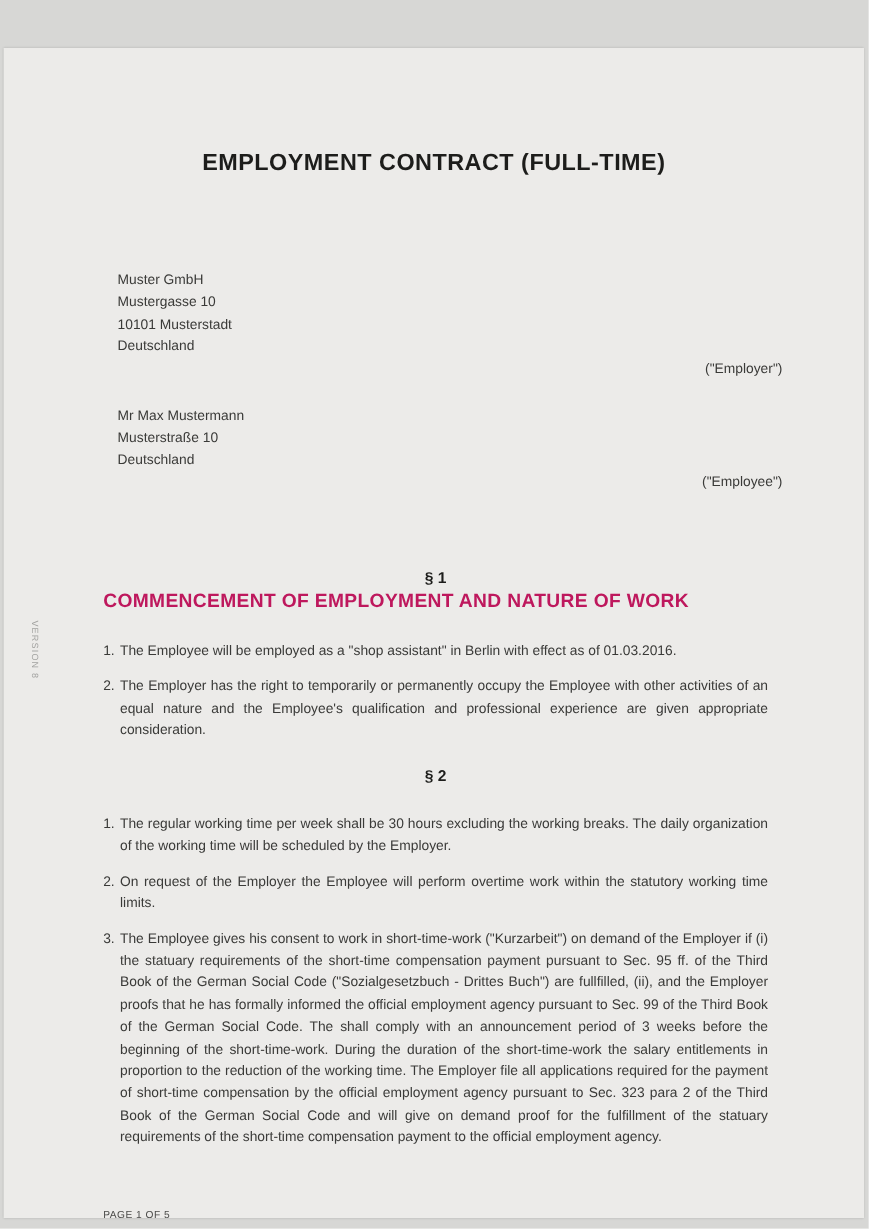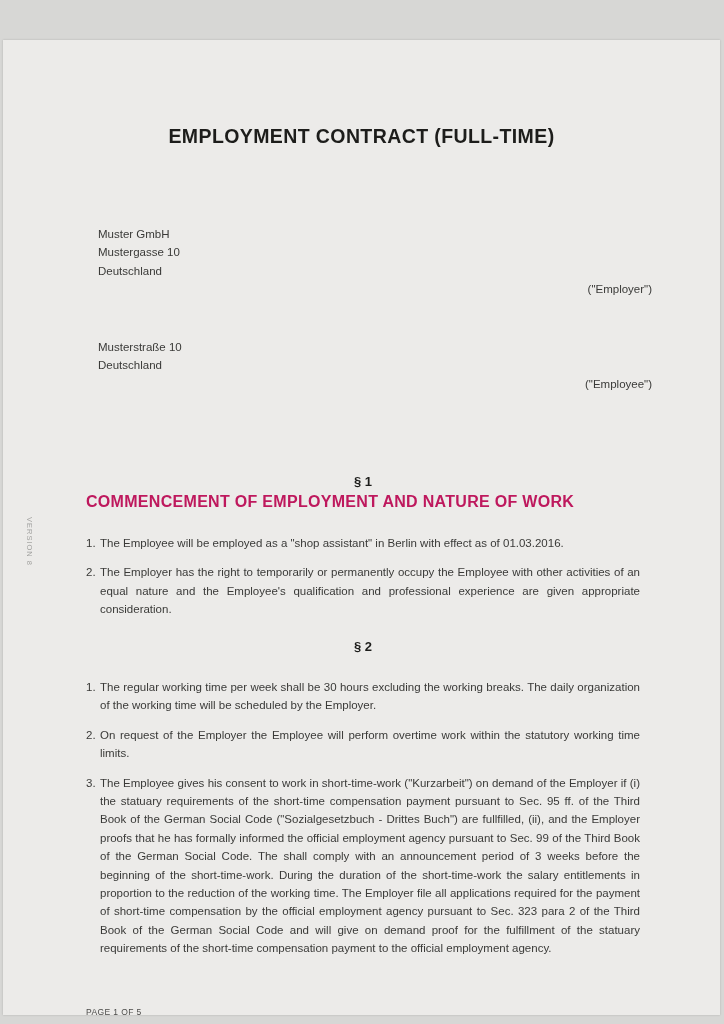--- a/index.html
+++ b/index.html
@@ -134,25 +134,27 @@
 
     <div class="version-vertical">VERSION 8</div>
 
     <div class="doc-title">EMPLOYMENT CONTRACT (FULL-TIME)</div>
 
     <div class="content">
 
       <div class="address-block address-employer">
         <span class="address-line">Muster GmbH</span>
         <span class="address-line">Mustergasse 10</span>
+        <span class="address-line">10101 Musterstadt</span>
         <span class="address-line">Deutschland</span>
         <span class="designation">("Employer")</span>
       </div>
 
       <div class="address-block address-employee">
+        <span class="address-line">Mr Max Mustermann</span>
         <span class="address-line">Musterstraße 10</span>
         <span class="address-line">Deutschland</span>
         <span class="designation">("Employee")</span>
       </div>
 
       <div class="section section-1">
         <div class="section-number">§ 1</div>
         <div class="section-heading">COMMENCEMENT OF EMPLOYMENT AND NATURE OF WORK</div>
         <div class="clause-list">
           <div class="clause">

